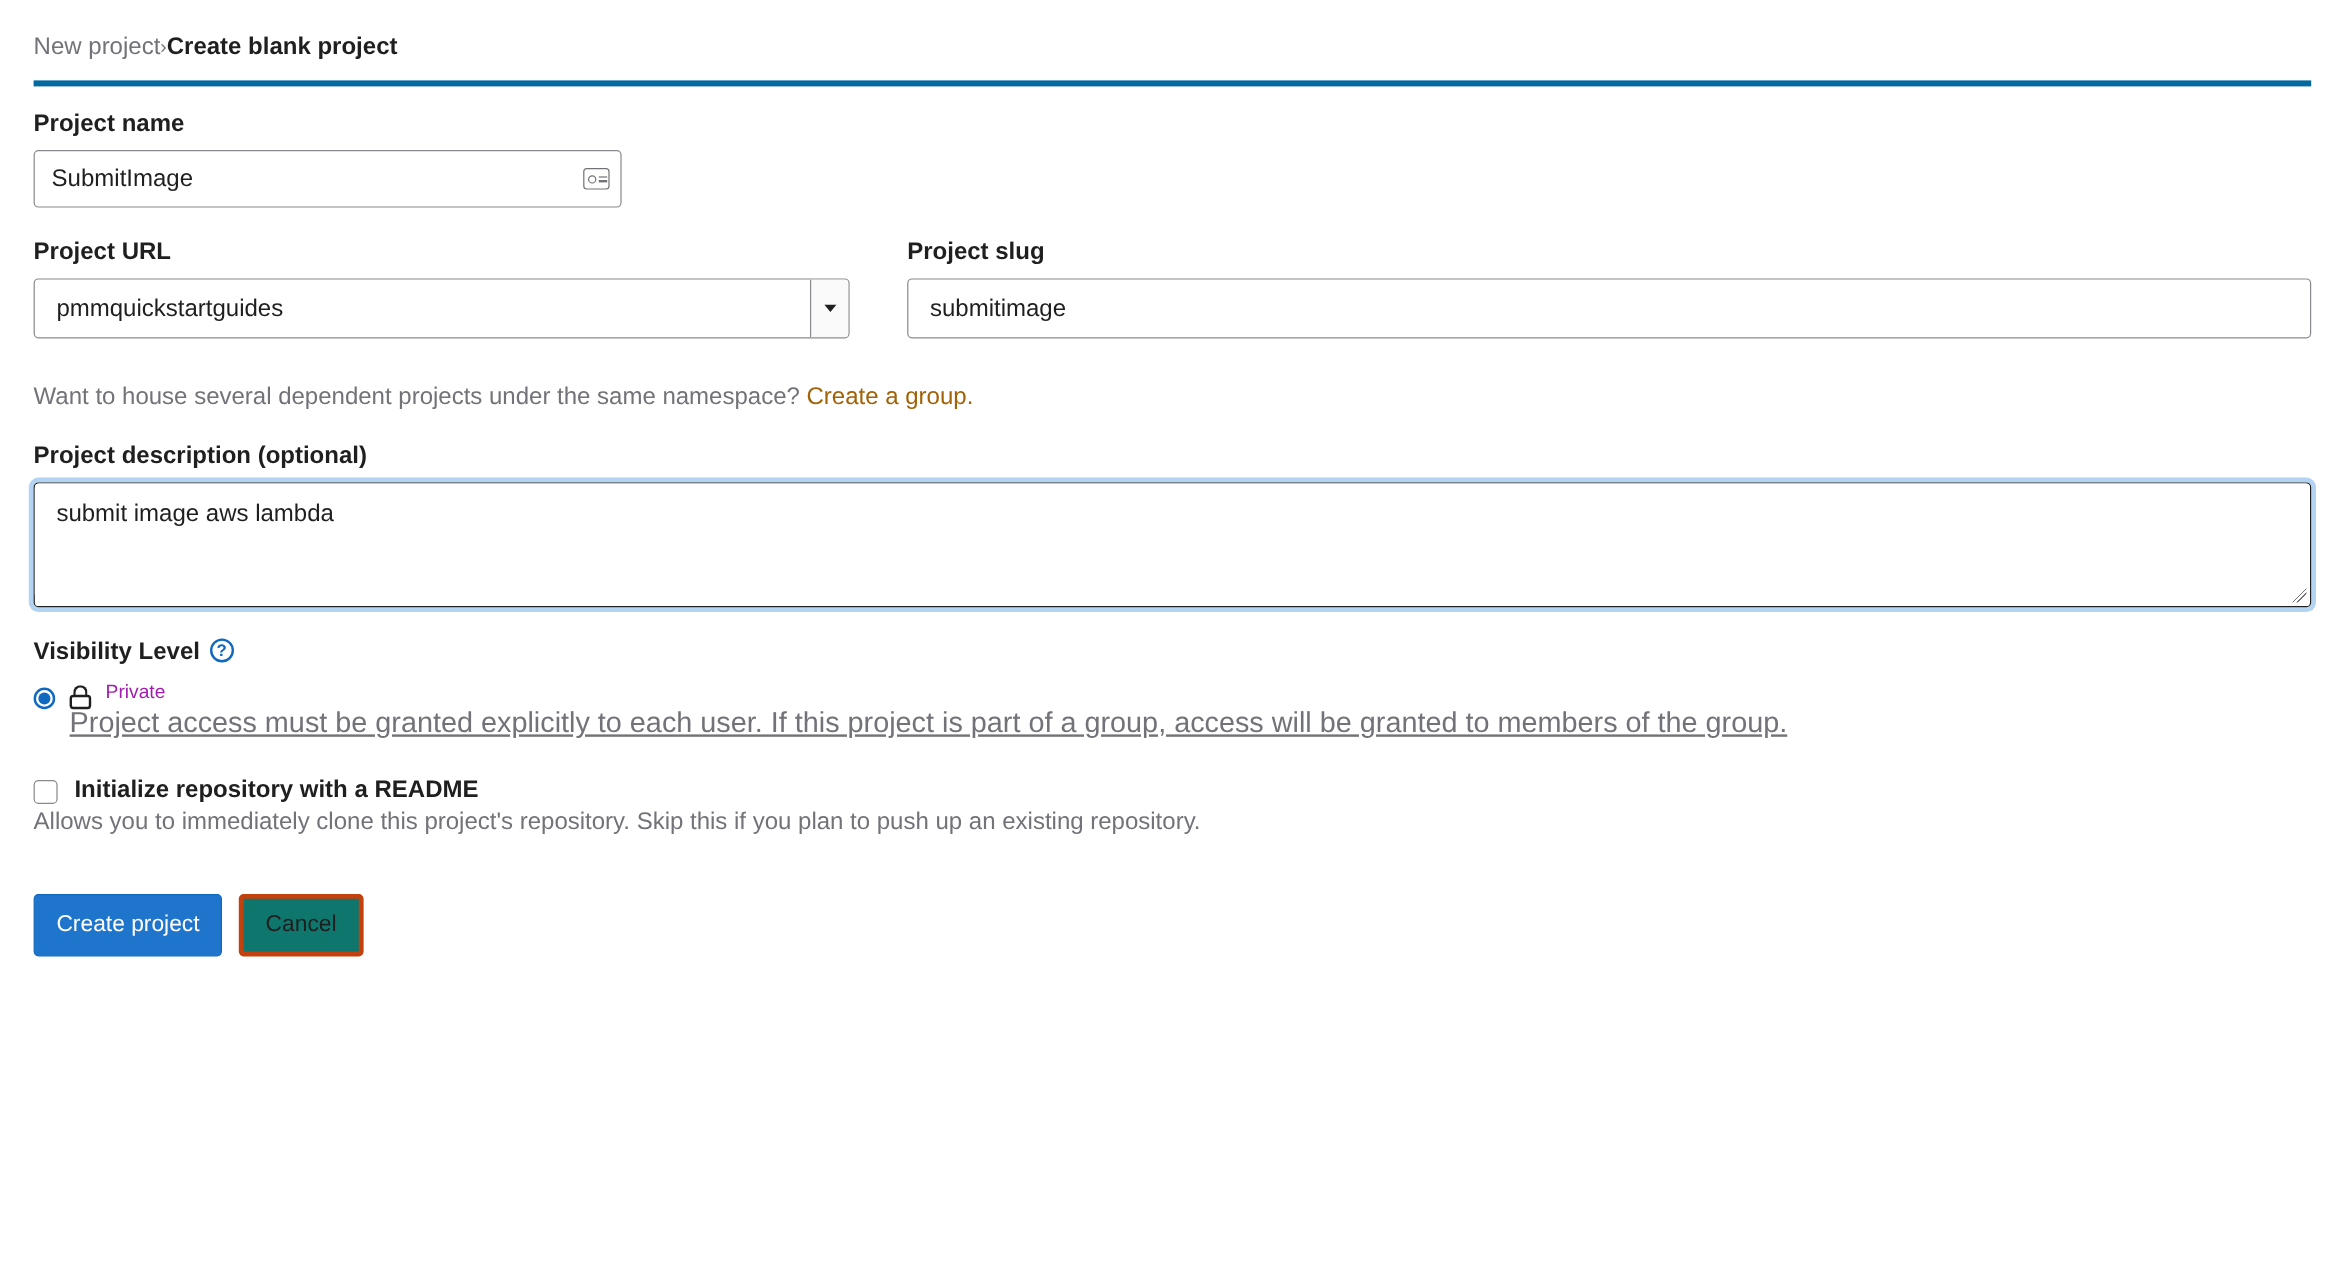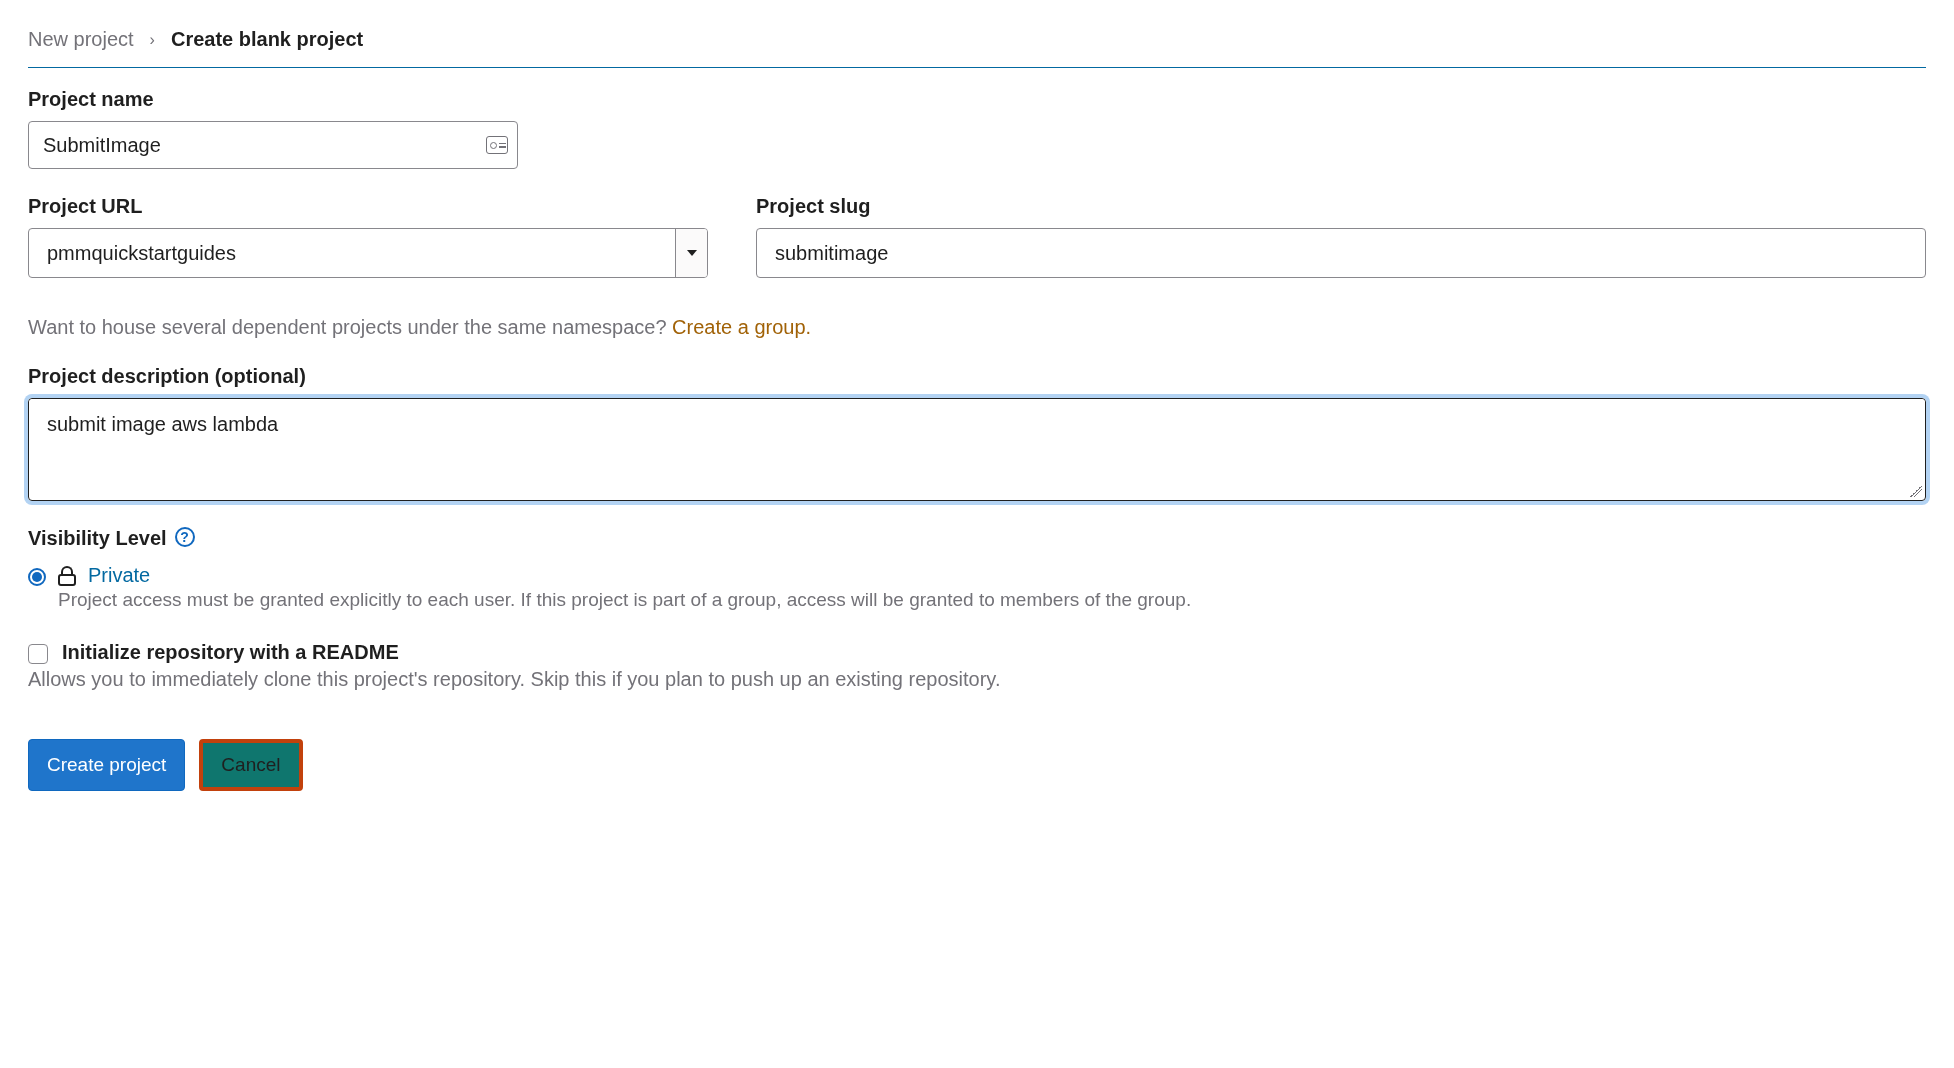--- a/index.html
+++ b/index.html
@@ -6,23 +6,22 @@
   body {
     font-family: -apple-system, BlinkMacSystemFont, "Segoe UI", Helvetica, Arial, sans-serif;
     background: #fff;
     color: #303030;
     padding: 28px;
     font-size: 20px;
   }
   .breadcrumb {
     display: flex;
     align-items: center;
-    gap: 16px;
     padding-bottom: 16px;
-    border-bottom: 1px solid #0369a1;
+    border-bottom: 5px solid #0369a1;
     margin-bottom: 20px;
     text-align: right;
   }
   .breadcrumb a { color: #737278; text-decoration: none; }
   .breadcrumb .sep { color: #737278; font-size: 16px; }
   .breadcrumb .current { color: #1f1f1f; font-weight: 700; }
   .label {
     font-weight: 700;
     color: #1f1f1f;
     display: block;
@@ -176,22 +175,22 @@
   }
   .lock-icon::before {
     content: ""; position: absolute; top: 0; left: 3px; width: 8px; height: 8px;
     border: 2px solid #1f1f1f; border-bottom: none; border-radius: 6px 6px 0 0;
   }
   .lock-icon::after {
     content: ""; position: absolute; bottom: 0; left: 0; width: 18px; height: 12px;
     border: 2px solid #1f1f1f; border-radius: 3px; box-sizing: border-box;
   }
   .radio-content { flex: 1; }
-  .radio-title { color: #0369a1; font-size: 20px; }
-  .radio-desc { color: #737278; font-size: 19px; margin-top: 2px; margin-left: -30px; }
+  .radio-title { color: #a21caf; font-size: 16px; }
+  .radio-desc { color: #737278; font-size: 24px; margin-top: 2px; margin-left: -30px; text-decoration: underline; }
 
   .checkbox-row { display: flex; align-items: flex-start; gap: 14px; margin-top: 30px; }
   .checkbox {
     width: 20px; height: 20px;
     border: 1.5px solid #89888d;
     border-radius: 4px;
     margin-top: 3px;
     flex-shrink: 0;
   }
   .checkbox-content { flex: 1; }

